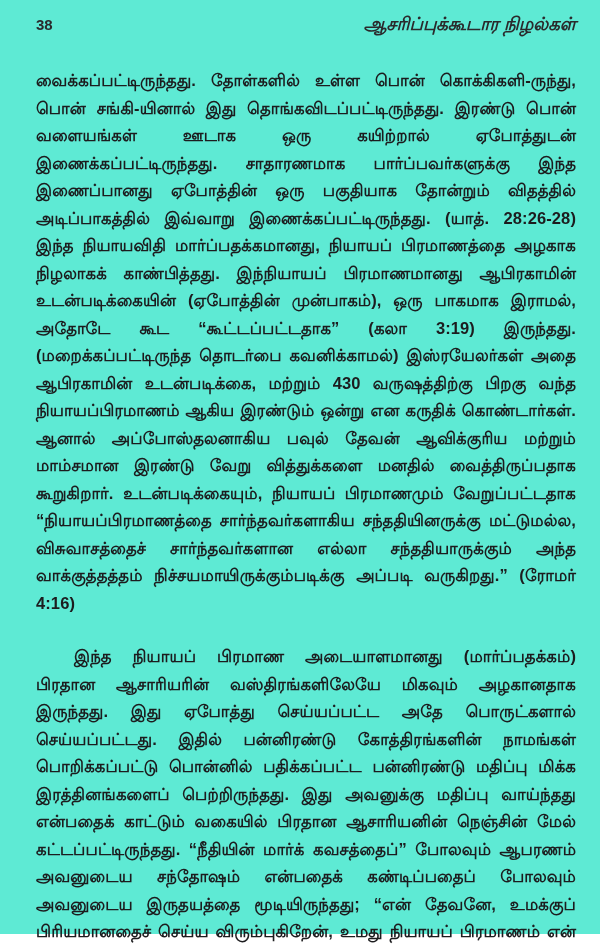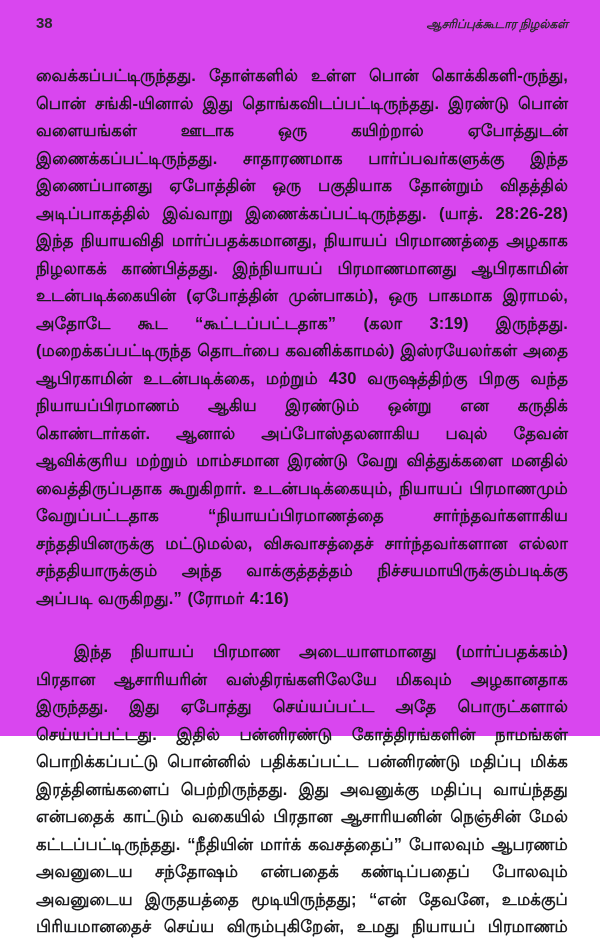--- a/index.html
+++ b/index.html
@@ -4,38 +4,38 @@
 <style>
   html, body { margin: 0; padding: 0; }
   body {
     width: 600px; height: 946px;
     background: #ffffff;
     font-family: "Liberation Sans", "DejaVu Sans", sans-serif;
     overflow: hidden;
   }
   .page {
     box-sizing: border-box;
-    width: 600px; height: 736px;
-    background: #d946ef;
-    padding: 14px 32px 0 36px;
+    width: 600px; height: 934px;
+    background: #5eead4;
+    padding: 14px 24px 0 36px;
     color: #1c1c1e;
   }
   .page-header {
     display: flex;
     justify-content: space-between;
     align-items: baseline;
     margin-bottom: 30px;
   }
   .page-number {
     font-size: 15px;
     font-weight: 700;
     color: #2a2a2c;
   }
   .running-title {
-    font-size: 12px;
+    font-size: 18px;
     font-weight: 700;
     font-style: italic;
     color: #2a2a2c;
   }
   .page-body {
     font-size: 16.5px;
     line-height: 27.5px;
     text-align: justify;
     font-weight: 600;
     letter-spacing: 0.1px;

